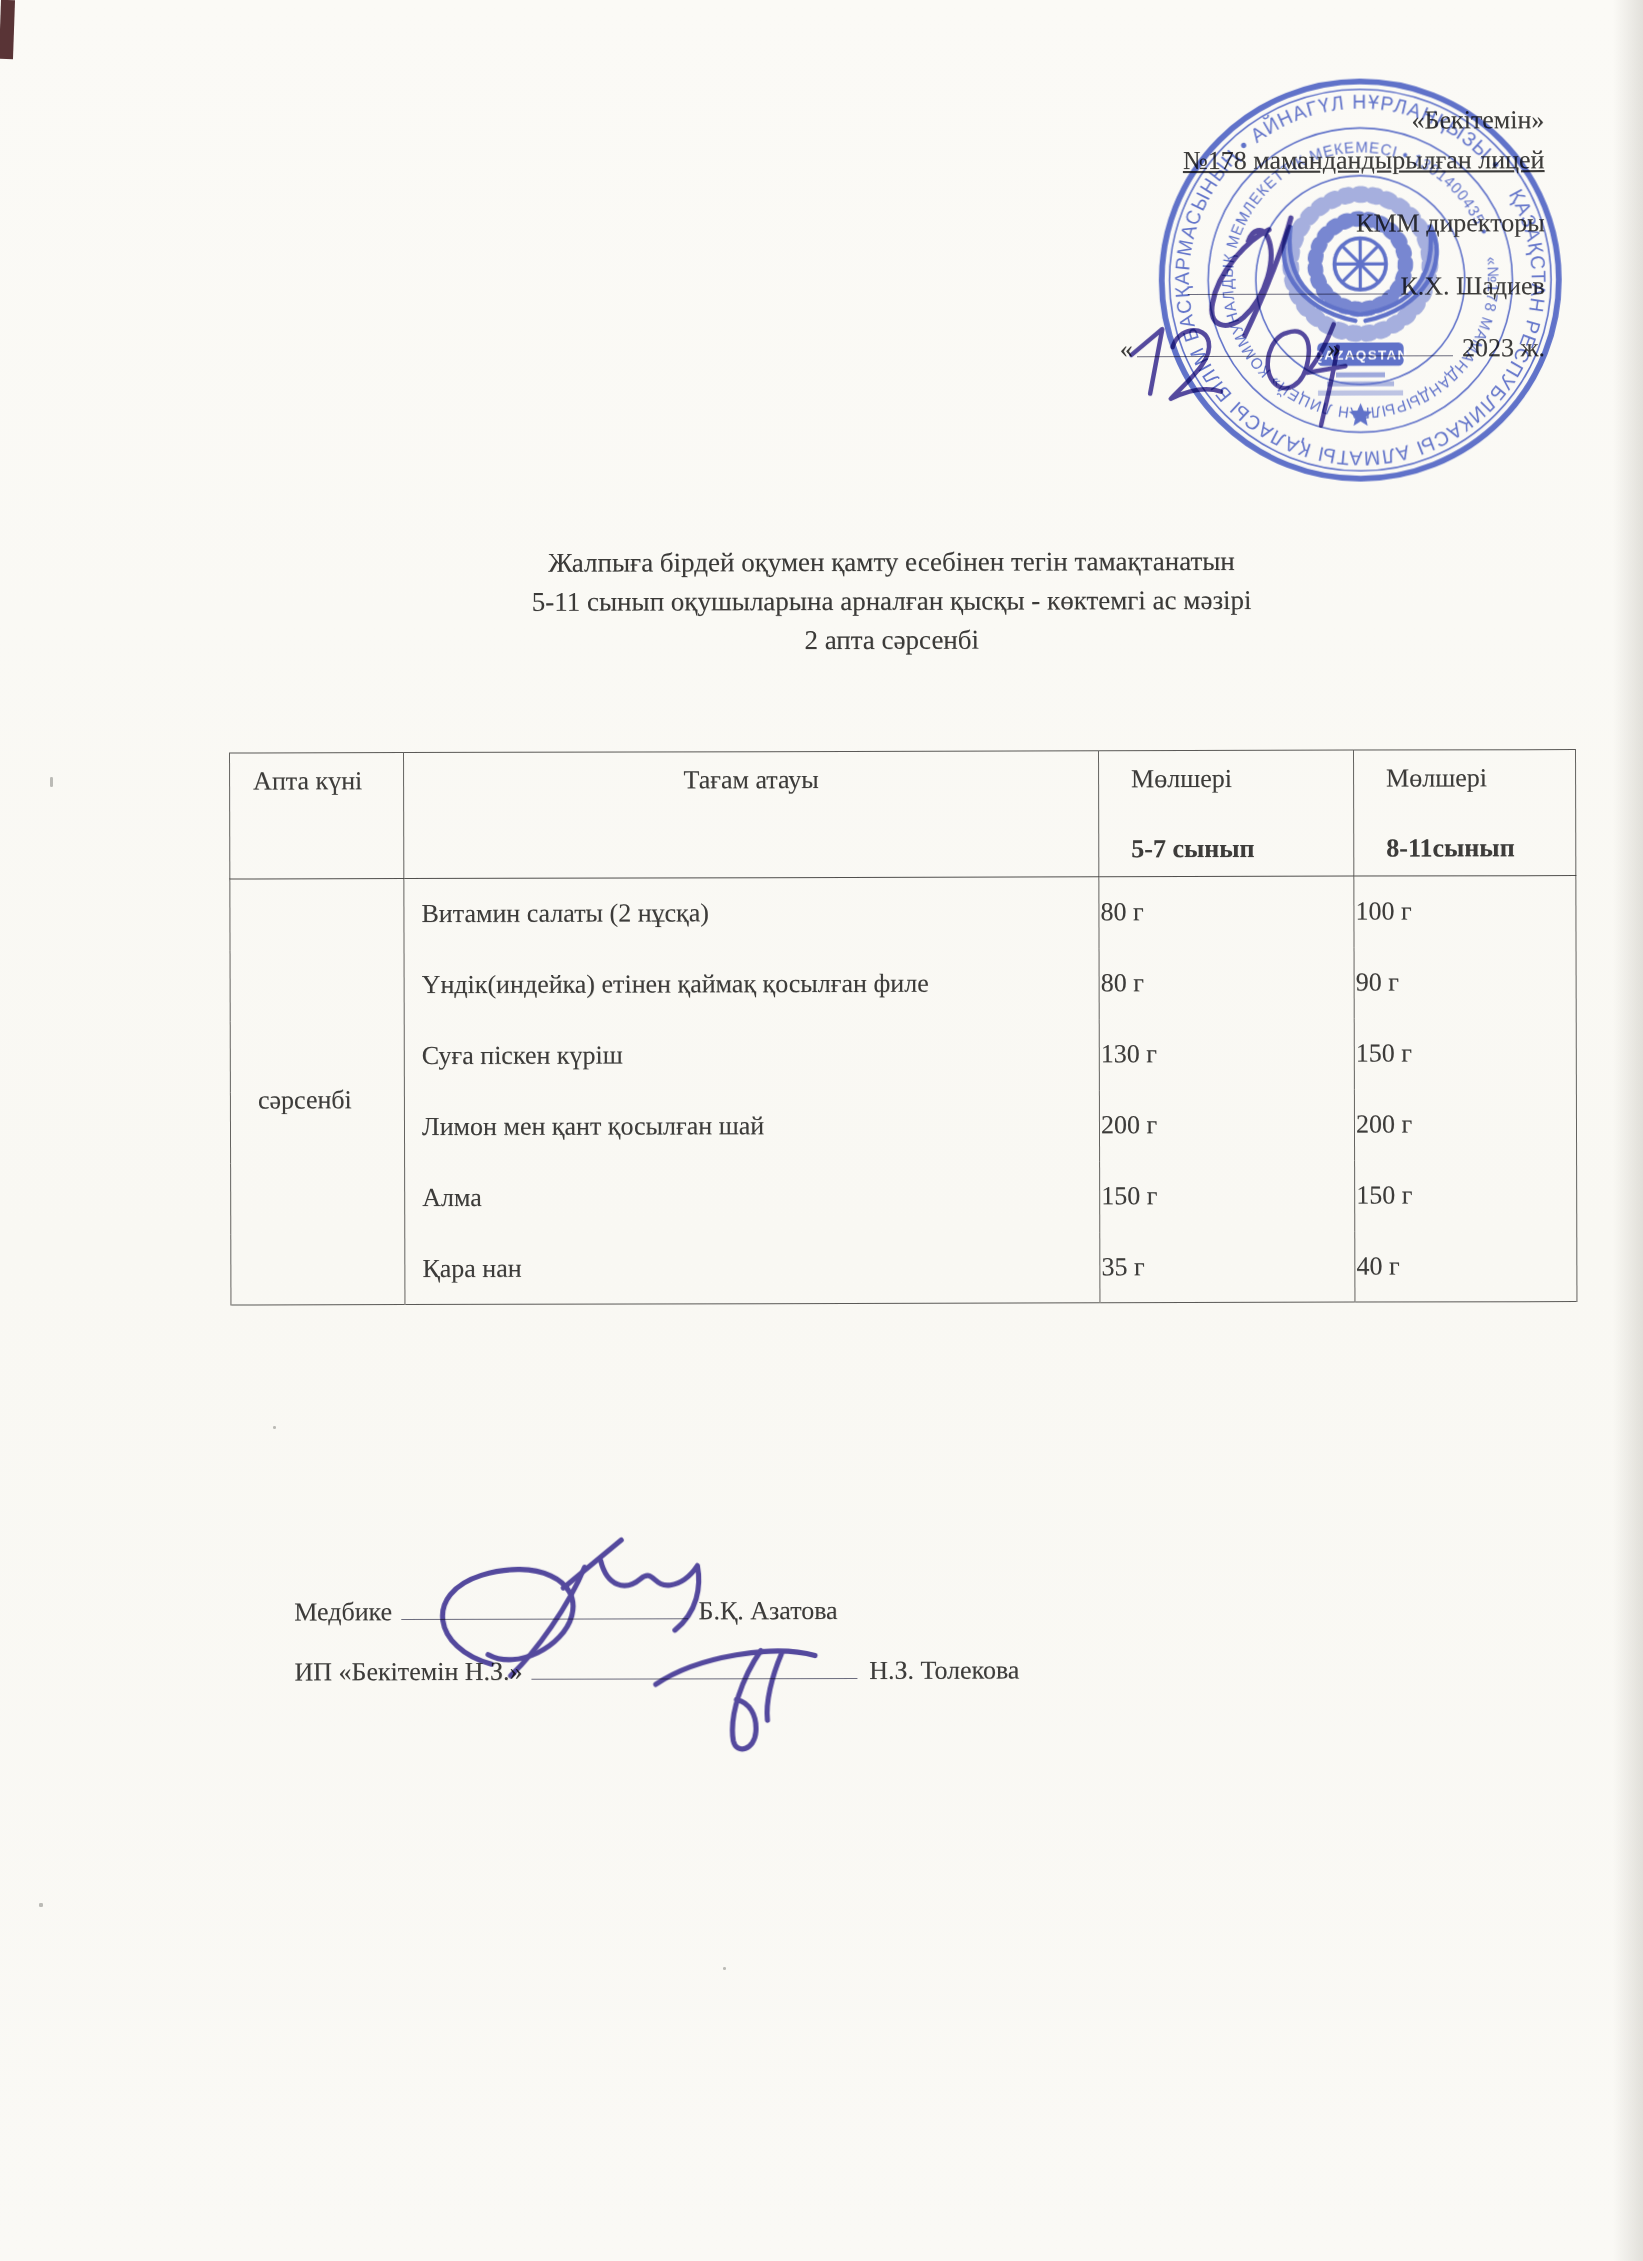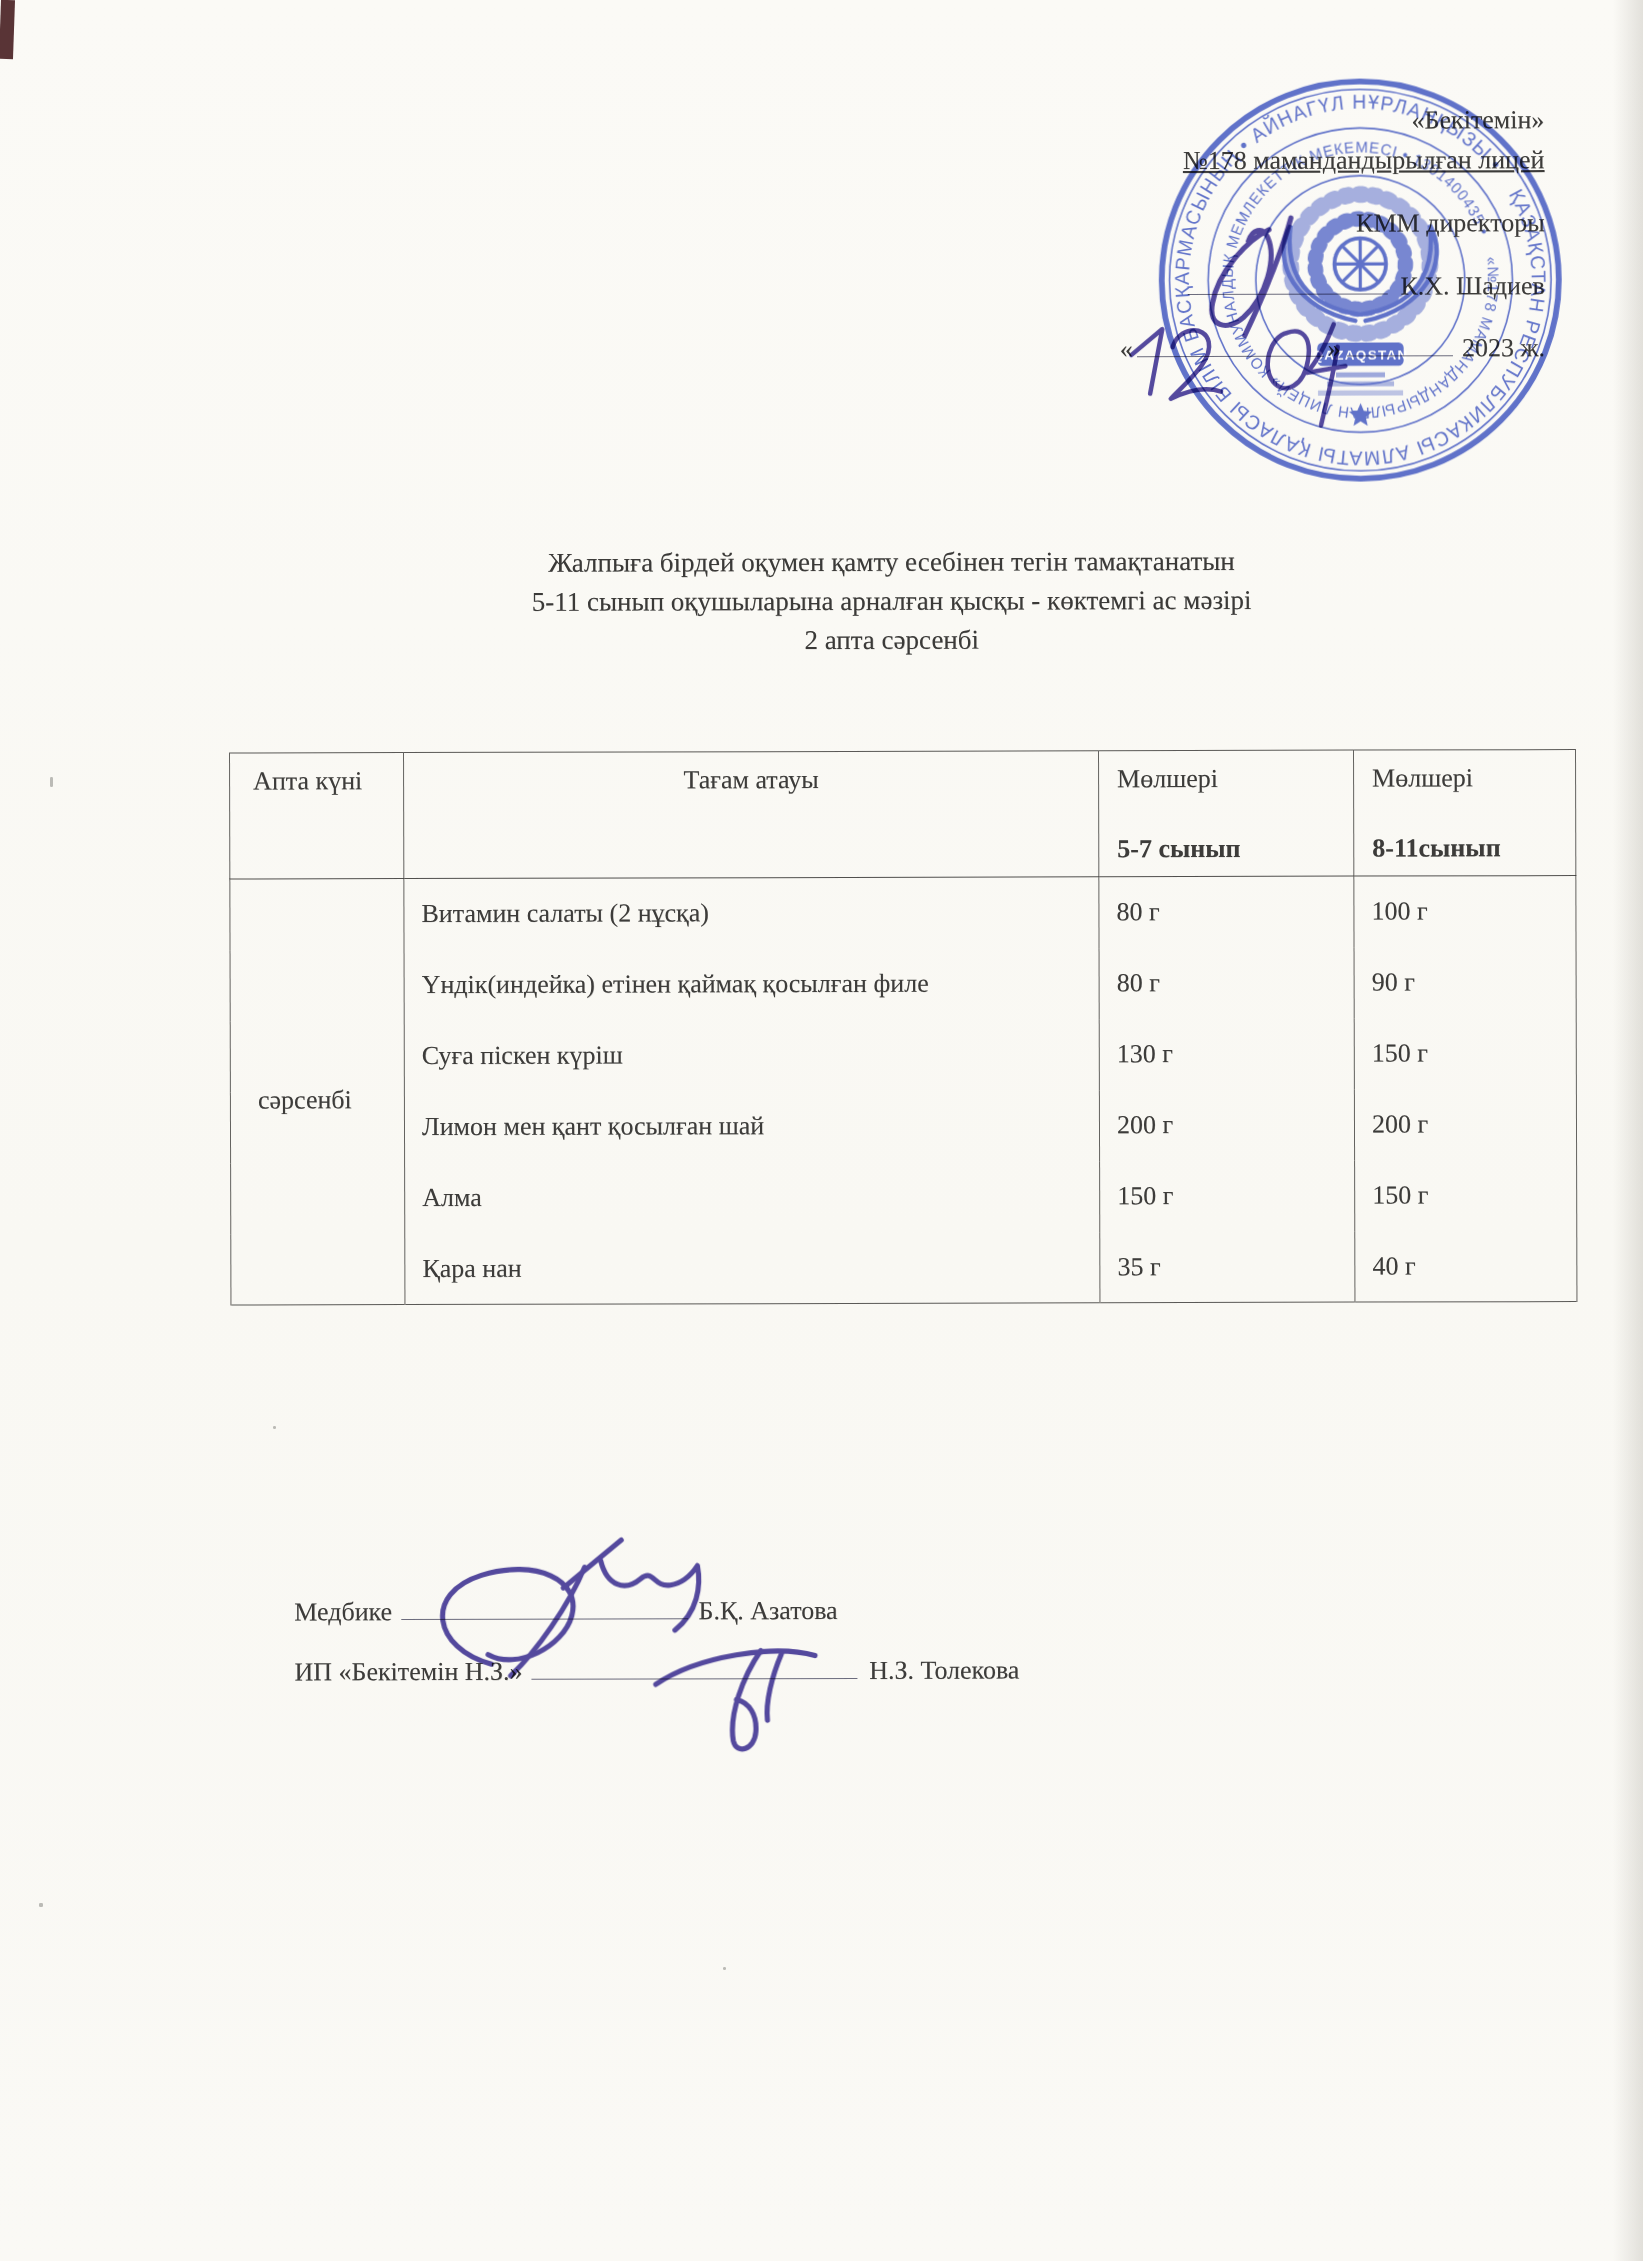--- a/index.html
+++ b/index.html
@@ -40,26 +40,26 @@
   table.menu{border-collapse:collapse;table-layout:fixed;width:1346px;
              border:1.9px solid rgba(62,61,59,0.85);font-size:26px;color:#3d3c3a;}
   table.menu col.c1{width:174px;} table.menu col.c2{width:695px;}
   table.menu col.c3{width:255px;} table.menu col.c4{width:222px;}
   table.menu td{border-left:1.3px solid rgba(62,61,59,0.8);border-right:1.3px solid rgba(62,61,59,0.8);
                 vertical-align:middle;overflow:hidden;}
   tr.hdr{height:126px;}
   tr.hdr td{border-bottom:1.9px solid rgba(62,61,59,0.9);vertical-align:top;padding-top:13px;}
   td.h-day{padding-left:23px;margin-left:36px;}
   td.h-dish{text-align:center;}
-  td.h-portion{padding-left:18px;}
+  td.h-portion{padding-left:32px;}
   .h-sub{margin-top:40px;font-weight:bold;}
   tr.body-row{height:71px;}
   td.day-cell{vertical-align:top;padding:17px 0 0 27px;}
   td.dish-cell{padding-left:17px;}
-  td.portion-cell{padding-left:17px;margin-left:33px;}
+  td.portion-cell{padding-left:1px;margin-left:33px;}
 
   
   .signatures{position:absolute;left:293px;top:1591px;font-size:26px;white-space:nowrap;}
   .sig-row{display:flex;align-items:baseline;}
   .sig-row2{margin-top:24.5px;}
   .sig-ul1{width:287px;margin:0 10.3px 0 9px;}
   .sig-ul2{width:326px;margin:0 11.6px 0 9px;}
 
   
   .edge-shade{position:absolute;top:0;right:0;width:31px;height:100%;

